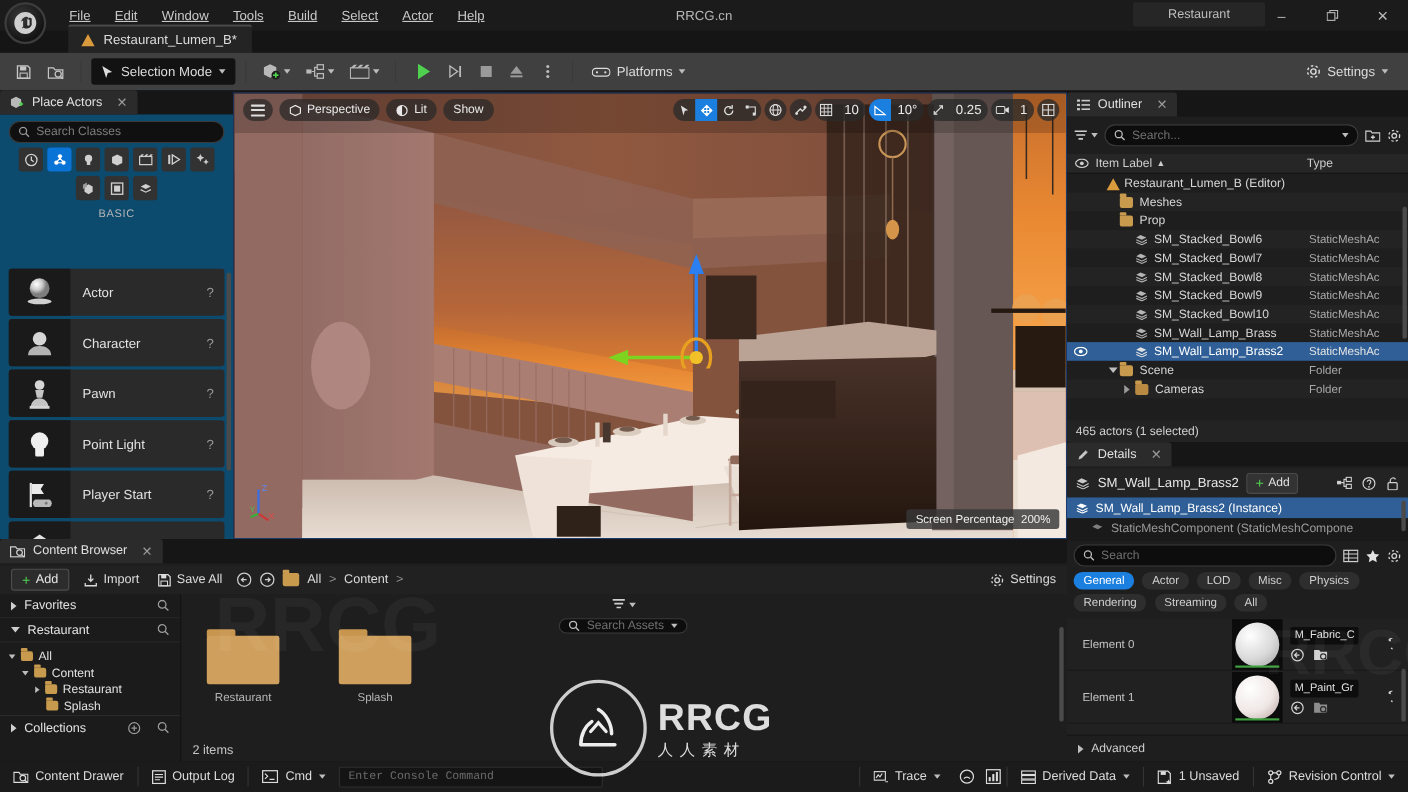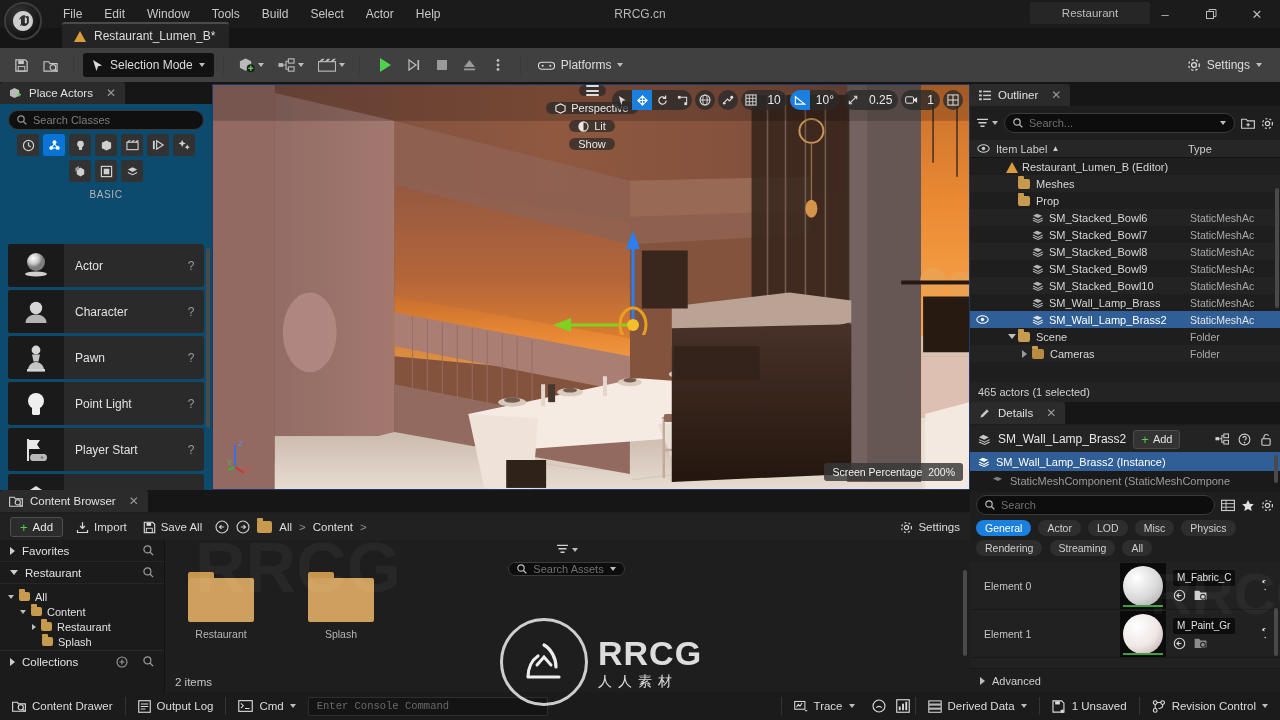--- a/index.html
+++ b/index.html
@@ -12,21 +12,21 @@
   }
   .app { position:relative; width:1280px; height:720px; }
 
   
   .titlebar { position:absolute; left:0; top:0; width:1280px; height:28px; background:#1b1b1b; }
   .ue-logo { position:absolute; left:4px; top:2px; width:38px; height:38px; border-radius:50%;
      background:radial-gradient(circle at 40% 35%, #3a3a3a, #141414 70%);
      border:2px solid #3d3d3d; display:flex; align-items:center; justify-content:center;
      font-family:"Liberation Serif", serif; font-size:22px; color:#c9c9c9; font-weight:bold; }
   .menubar { position:absolute; left:52px; top:0; height:28px; display:flex; align-items:center; gap:0px; }
-  .menubar .mi { padding:4px 11px; color:#c8c8c8; font-size:12px; cursor:default; border-radius:2px; }
+  .menubar .mi { padding:4px 11px; color:#c8c8c8; font-size:12px; cursor:default; border-radius:2px;text-decoration:underline; }
   .title-center { position:absolute; left:0; top:0; width:1280px; height:28px;
      display:flex; align-items:center; justify-content:center; color:#b7b7b7; font-size:12px;
      pointer-events:none; }
   .proj-chip { position:absolute; right:130px; top:2px; height:22px; min-width:120px; background:#262626;
      border-radius:2px; display:flex; align-items:center; justify-content:center; color:#bdbdbd; font-size:11.5px; padding:0 14px;}
   .wbtns { position:absolute; right:0; top:0; height:28px; display:flex; }
   .wbtn { width:46px; height:28px; display:flex; align-items:center; justify-content:center; color:#b9b9b9; font-size:13px; }
 
   
   .tabstrip { position:absolute; left:0; top:22px; width:1280px; height:26px; }
@@ -76,21 +76,21 @@
      align-items:center; justify-content:center; }
   .alabel { flex:1; padding-left:11px; color:#e2e2e2; font-size:12px; }
   .ahelp { width:26px; text-align:center; color:#9a9a9a; font-size:12px; }
   .vscroll { position:absolute; right:2px; width:4px; background:#4a4a4a; border-radius:2px; }
 
   
   .viewport { position:absolute; left:212px; top:84px; width:758px; height:406px; overflow:hidden;
      background:#2a1a16; border:1px solid #1b3a6b; }
   .vp-scene { position:absolute; inset:0; }
   .vp-toolbar { position:absolute; left:0; top:0; width:758px; height:30px; display:flex;
-     align-items:center; padding:0 8px; gap:6px; z-index:8;flex-direction:column; }
+     align-items:center; padding:0 8px; gap:6px; z-index:8; }
   .vchip { height:20px; border-radius:10px; background:rgba(40,40,40,.72); display:flex; align-items:center;
      gap:5px; padding:0 9px; color:#e9e9e9; font-size:11px; }
   .vp-right { position:absolute; right:6px; top:5px; display:flex; align-items:center; gap:3px; z-index:9; }
   .vgrp { display:flex; align-items:center; background:rgba(42,42,42,.78); border-radius:10px; height:20px; overflow:hidden;}
   .vbtn { width:20px; height:20px; display:flex; align-items:center; justify-content:center; color:#dedede; font-size:10px;}
   .vbtn.on { background:#1b7fe0; color:#fff; }
   .vval { padding:0 6px; color:#e9e9e9; font-size:12px; }
   .hamb { display:flex; flex-direction:column; gap:2.5px; width:13px; }
   .hamb i { display:block; height:2px; background:#ddd; border-radius:1px; }
   .screenpct { position:absolute; right:6px; bottom:8px; background:rgba(55,55,55,.82); border-radius:3px;

